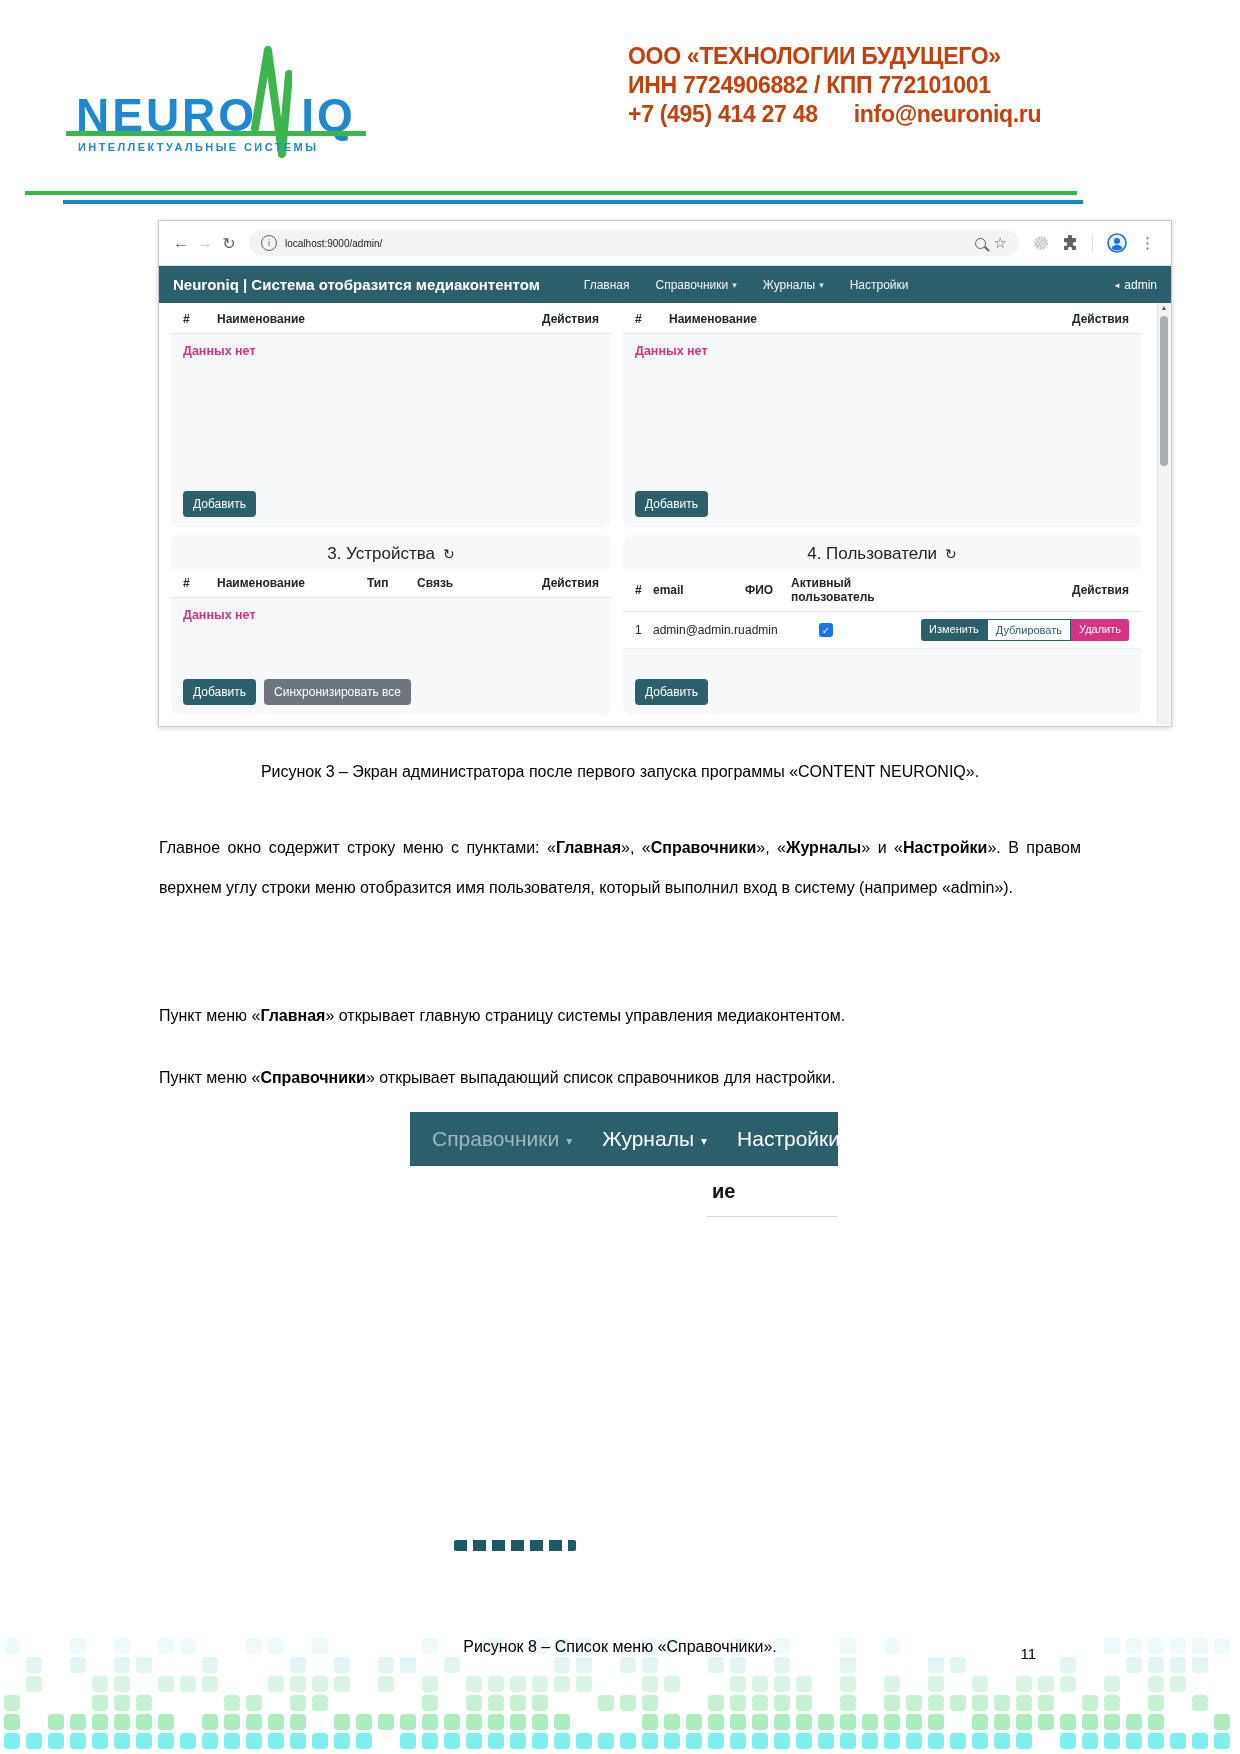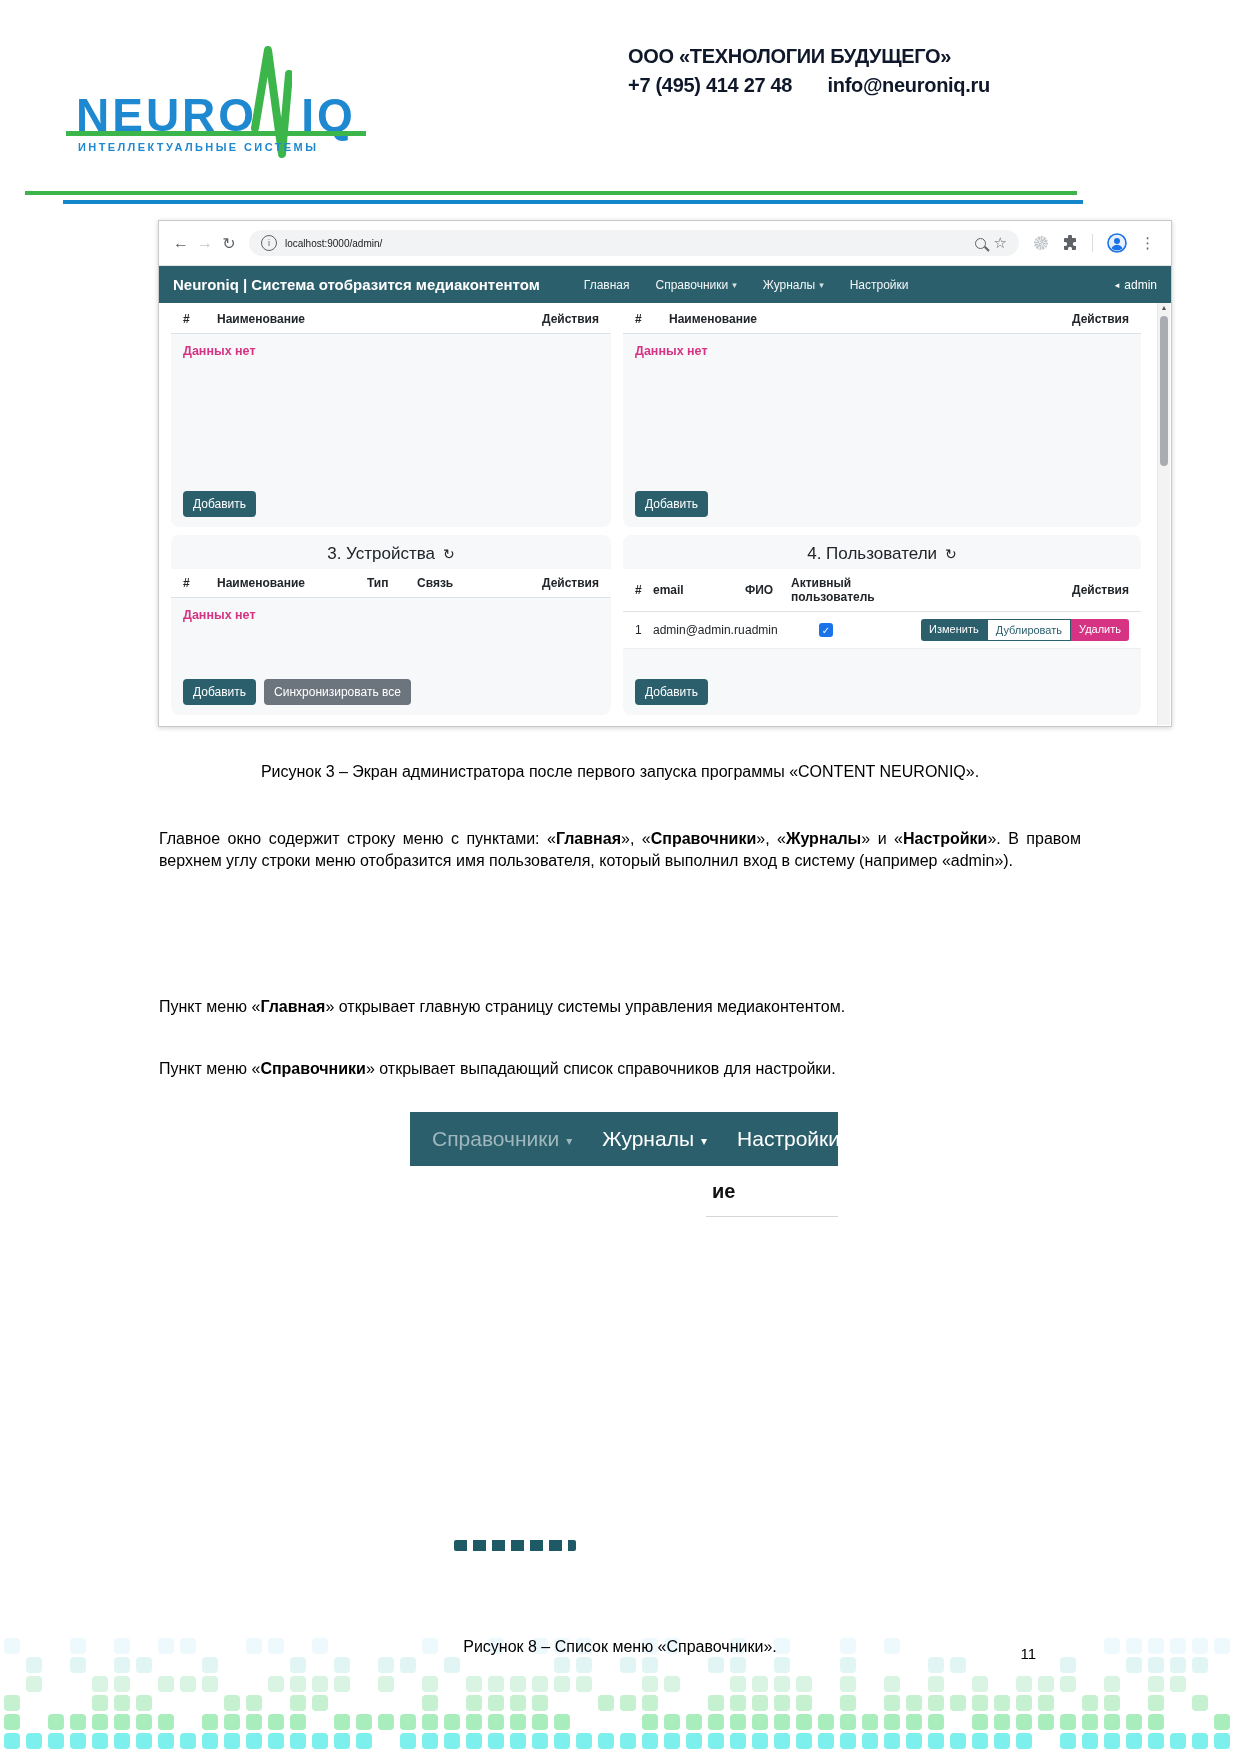--- a/index.html
+++ b/index.html
@@ -10,22 +10,22 @@
   .abs{position:absolute;}
   .b{font-weight:bold;}
 
   
   #logo-brand{left:76px;top:92px;display:flex;align-items:flex-start;
     font-size:46px;font-weight:bold;color:#1e88d0;letter-spacing:3px;line-height:1;}
   #logo-spike{left:250px;top:44px;width:42px;height:114px;}
   #logo-underline{left:66px;top:131px;width:300px;height:5px;background:#3cb54a;}
   #logo-tagline{left:78px;top:141px;font-size:11px;font-weight:bold;
     letter-spacing:2.4px;color:#1e88d0;}
-  #company{left:628px;top:42px;font-size:20px;font-weight:bold;
-    color:#0f172a;line-height:29px;letter-spacing:-0.3px;white-space:nowrap;}
+  #company{left:628px;top:42px;font-size:23px;font-weight:bold;
+    color:#c2410c;line-height:29px;letter-spacing:-0.3px;white-space:nowrap;}
   #company .email{margin-left:30px;}
   #rule-green{left:25px;top:191px;width:1052px;height:4px;background:#3cb54a;}
   #rule-blue{left:63px;top:200px;width:1020px;height:4px;background:#1486cc;}
 
   
   #fig3{left:158px;top:220px;width:1012px;height:505px;background:#fff;
     border:1px solid #c9c9c9;box-shadow:0 1px 5px rgba(0,0,0,.18);}
   .toolbar{height:44px;background:#fff;border-bottom:1px solid #e4e4e4;
     display:flex;align-items:center;padding:0 10px;}
   .tb-ic{font-size:16px;color:#5f6368;width:24px;text-align:center;}
@@ -96,21 +96,21 @@
   .sbtn.last{background:#d63384;border-radius:0 3px 3px 0;}
   .sbar{position:absolute;right:1px;top:0;width:12px;height:422px;background:#f3f3f3;
     border-left:1px solid #e6e6e6;}
   .sarrow{position:absolute;top:1px;left:0;width:12px;text-align:center;font-size:7px;color:#555;}
   .sthumb{position:absolute;left:2px;top:13px;width:8px;height:150px;background:#a9adb2;border-radius:4px;}
 
   
   .caption{position:absolute;left:0;width:1240px;text-align:center;font-size:16px;z-index:2;}
   #cap3{top:763px;}
   #cap4{top:1638px;}
-  .para{position:absolute;left:159px;width:922px;font-size:16px;line-height:22px;
+  .para{position:absolute;left:159px;width:922px;font-size:16px;line-height:40px;
     text-align:justify;}
   #para1{top:828px;}
   #para2{top:996px;}
   #para3{top:1058px;}
 
   
   #fig4{left:410px;top:1112px;width:428px;height:452px;background:#fdfdfd;}
   .f4bar{height:54px;background:#2b5f6c;display:flex;align-items:center;gap:30px;
     padding-left:22px;font-size:21px;}
   .f4-muted{color:#9fb7bd;display:flex;gap:7px;align-items:center;}
@@ -142,20 +142,21 @@
   <span style="margin-left:44px;">IQ</span>
 </div>
 <svg class="abs" id="logo-spike" viewBox="0 0 42 114">
   <polyline points="5,84 18,6 32,110 39,30" fill="none" stroke="#3cb54a" stroke-width="8" stroke-linejoin="round" stroke-linecap="round"></polyline>
 </svg>
 <div class="abs" id="logo-underline"></div>
 <div class="abs" id="logo-tagline">ИНТЕЛЛЕКТУАЛЬНЫЕ СИСТЕМЫ</div>
 
 <div class="abs" id="company">
   <div>ООО «ТЕХНОЛОГИИ БУДУЩЕГО»</div>
+  <div>ИНН 7724906882 / КПП 772101001</div>
   <div>
     <span>+7 (495) 414 27 48</span>
     <span class="email">info@neuroniq.ru</span>
   </div>
 </div>
 <div class="abs" id="rule-green"></div>
 <div class="abs" id="rule-blue"></div>
 
 <div class="abs" id="fig3">
 

